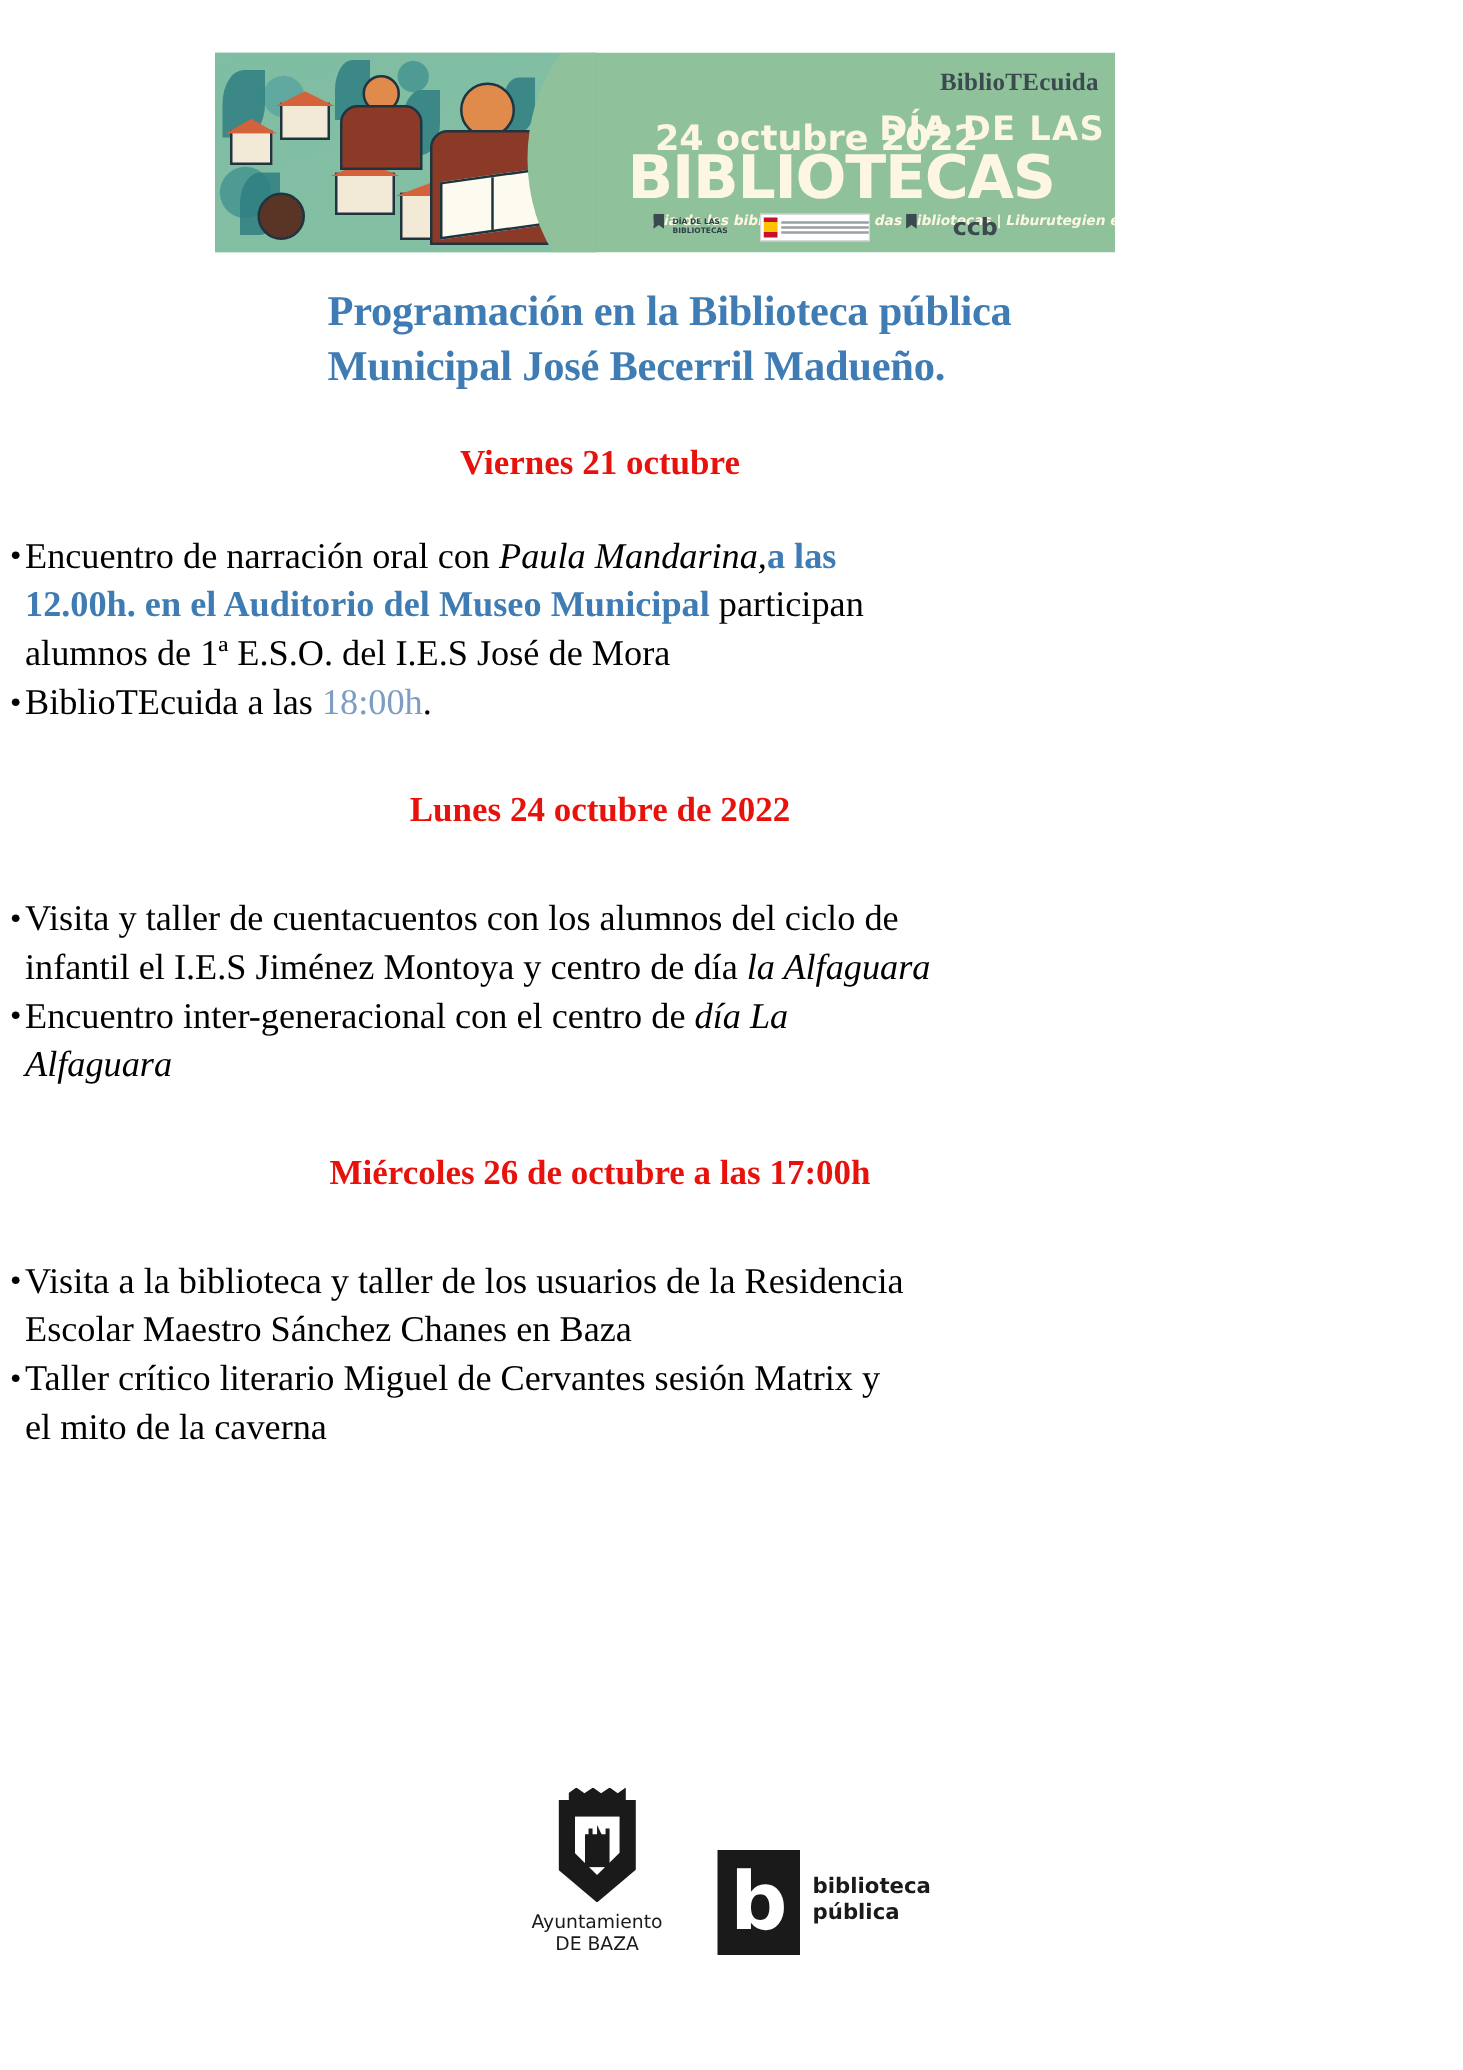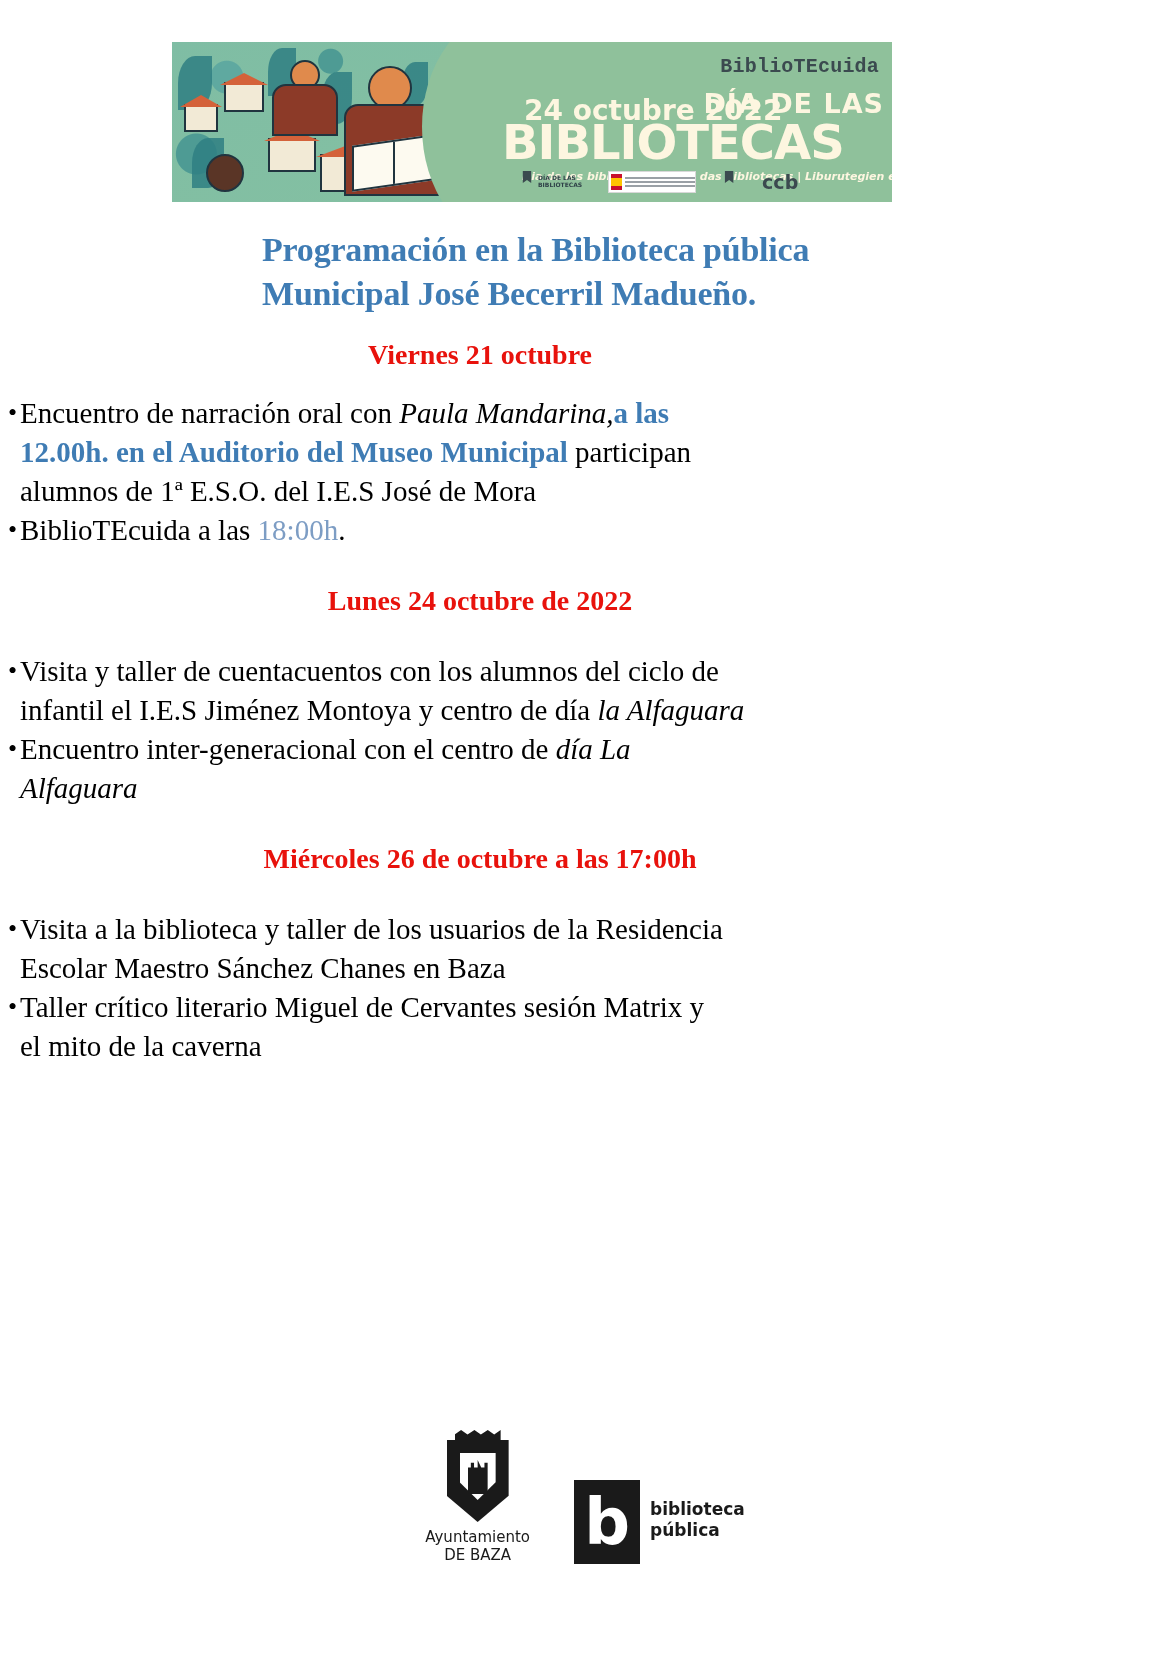--- a/index.html
+++ b/index.html
@@ -93,21 +93,21 @@
     left: 250px; top: -30px;
     width: 170px; height: 230px;
     background: #8fc19b;
     border-radius: 50% 0 0 50%;
   }
 
   
   .b-tecuida {
     position: absolute;
     right: 13px; top: 13px;
-    font-family: Liberation Mono, monospace;
+    font-family: Liberation Serif, serif;
     font-weight: bold;
     font-size: 20px;
     color: #3b4a4f;
     letter-spacing: .2px;
     white-space: nowrap;
   }
   .b-date {
     position: absolute;
     left: 352px; top: 52px;
     font-family: "DejaVu Sans", "Liberation Sans", sans-serif;
@@ -201,21 +201,21 @@
   h1.title {
     margin: 0;
     padding: 0 150px 0 262px;
     font-size: 34px;
     line-height: 44px;
     font-weight: bold;
     color: #3f7cb4;
     letter-spacing: -.2px;
   }
   h2.date {
-    margin: 0;
+    margin: 16px;
     font-size: 28px;
     line-height: 34px;
     font-weight: bold;
     color: #e8120c;
     text-align: center;
   }
   .spacer-sm { height: 22px; }
   .spacer-md { height: 34px; }
 
   ul.items {

